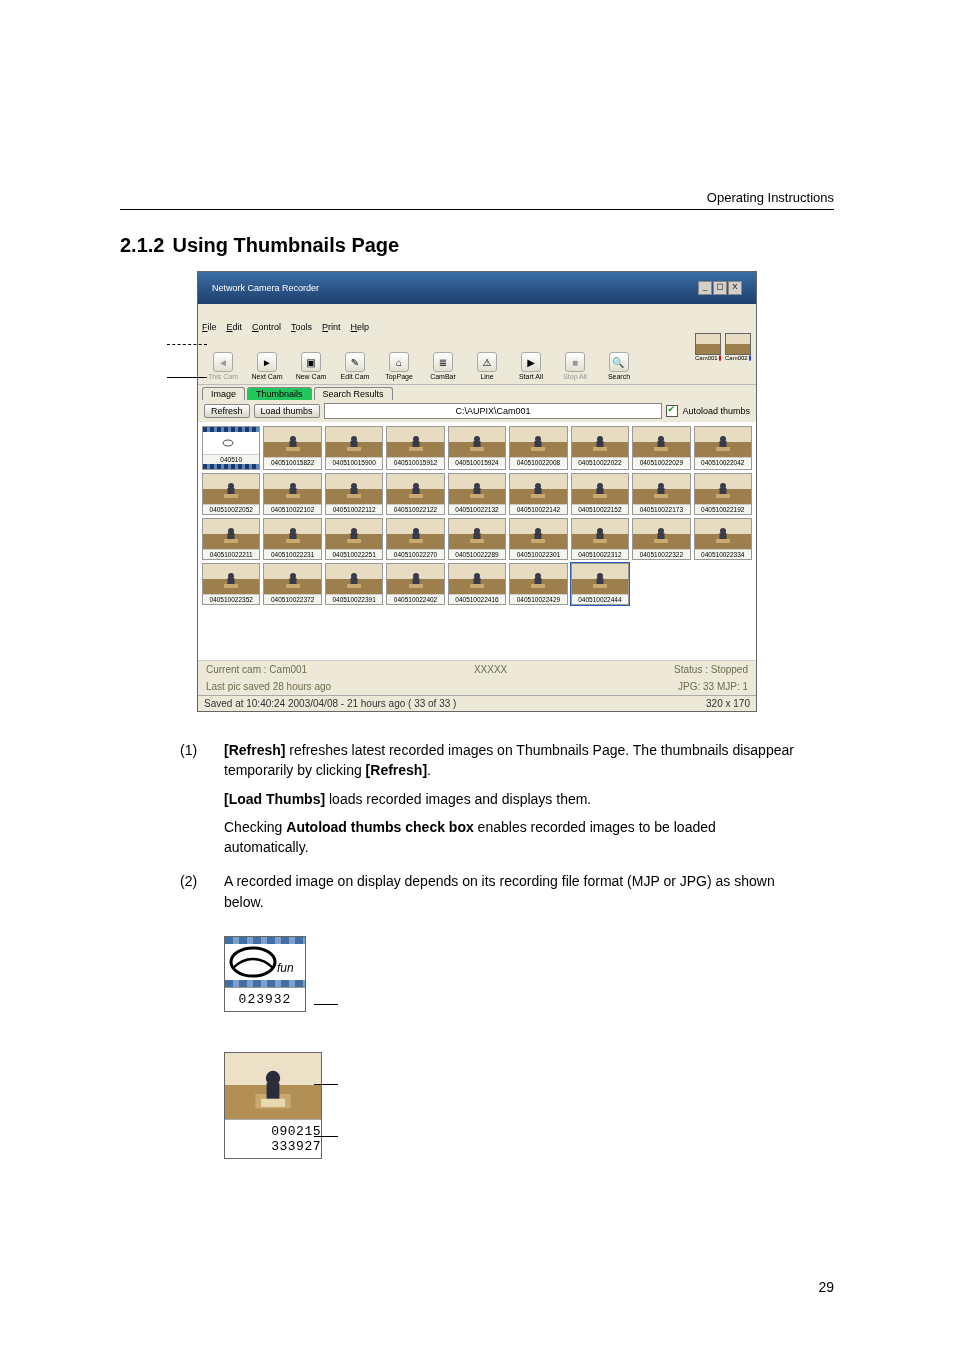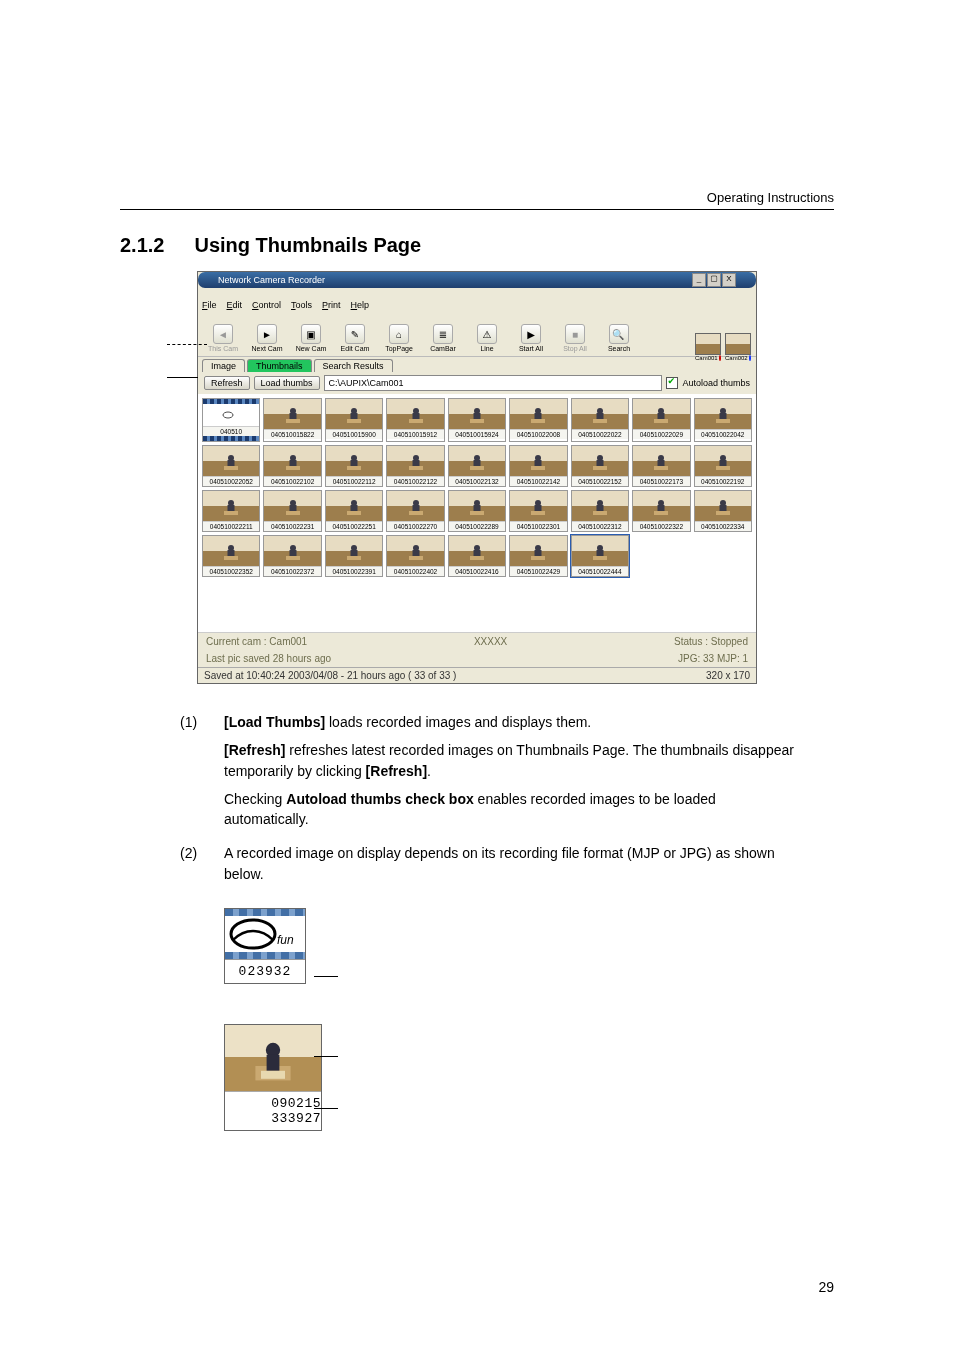--- a/index.html
+++ b/index.html
@@ -24,21 +24,21 @@
     margin-bottom: 4px;
   }
   .hr-line {
     border: none;
     border-top: 1px solid #000;
     margin: 0 0 24px 0;
   }
   .section-row {
     display: flex;
     align-items: baseline;
-    gap: 30px;
+    gap: 8px;
     margin-bottom: 14px;
   }
   .section-num {
     font-size: 20px;
     font-weight: bold;
   }
   .section-title {
     font-size: 20px;
     font-weight: bold;
   }
@@ -52,44 +52,43 @@
   .shot {
     width: 560px;
     box-sizing: border-box;
     border: 1px solid #666;
     background: #ece9d8;
     font-size: 9px;
   }
   .titlebar {
     background: linear-gradient(#3a6ea5, #1f3f6e);
     color: #fff;
-    height: 16px;
+    height: 32px;
     display: flex;
     align-items: center;
     justify-content: space-between;
-    padding: 0 20px;
-    border-radius: 7px;
+    padding: 0 14px;
   }
   .titlebar .tbtns {
     display: flex;
     gap: 1px;
   }
   .titlebar .tbtn {
     width: 12px; height: 12px;
     background: #d4d0c8;
     border: 1px solid #888;
     font-size: 8px;
     line-height: 10px;
     text-align: center;
     color:#000;
   }
   .menubar {
     display: flex;
     gap: 10px;
-    padding: 12px 4px;
+    padding: 18px 4px;
     background: #ece9d8;
     align-items: center;
   }
   .menubar span:first-letter { text-decoration: underline; }
   .toolbar {
     display: flex;
     gap: 2px;
     padding: 2px 4px 4px 4px;
     border-bottom: 1px solid #bbb;
   }
@@ -123,20 +122,21 @@
     border-radius: 3px 3px 0 0;
     margin-right: 2px;
   }
   .tab.active { background: #22c55e; }
   .subbar {
     display: flex;
     align-items: center;
     gap: 4px;
     padding: 3px 6px;
     background: #ece9d8;
+    text-align: center;
   }
   .btn95 {
     border: 1px solid #888;
     background: linear-gradient(#fefefe, #d8d6c9);
     padding: 1px 6px;
     border-radius: 2px;
   }
   .pathbox {
     flex: 1;
     height: 14px;
@@ -804,22 +804,22 @@
       <div class="bottombar">
         <span>Saved at 10:40:24 2003/04/08 - 21 hours ago ( 33 of 33 )</span>
         <span>320 x 170</span>
       </div>
     </div>
   </div>
 
   <div class="para-row">
     <div class="para-num">(1)</div>
     <div class="para-body">
+      <p><b>[Refresh]</b> refreshes latest recorded images on Thumbnails Page. The thumbnails disappear temporarily by clicking <b>[Refresh]</b>.</p>
       <p><b>[Load Thumbs]</b> loads recorded images and displays them.</p>
-      <p><b>[Refresh]</b> refreshes latest recorded images on Thumbnails Page. The thumbnails disappear temporarily by clicking <b>[Refresh]</b>.</p>
       <p>Checking <b>Autoload thumbs check box</b> enables recorded images to be loaded automatically.</p>
     </div>
   </div>
   <div class="para-row">
     <div class="para-num">(2)</div>
     <div class="para-body">
       <p>A recorded image on display depends on its recording file format (MJP or JPG) as shown below.</p>
     </div>
   </div>
 

